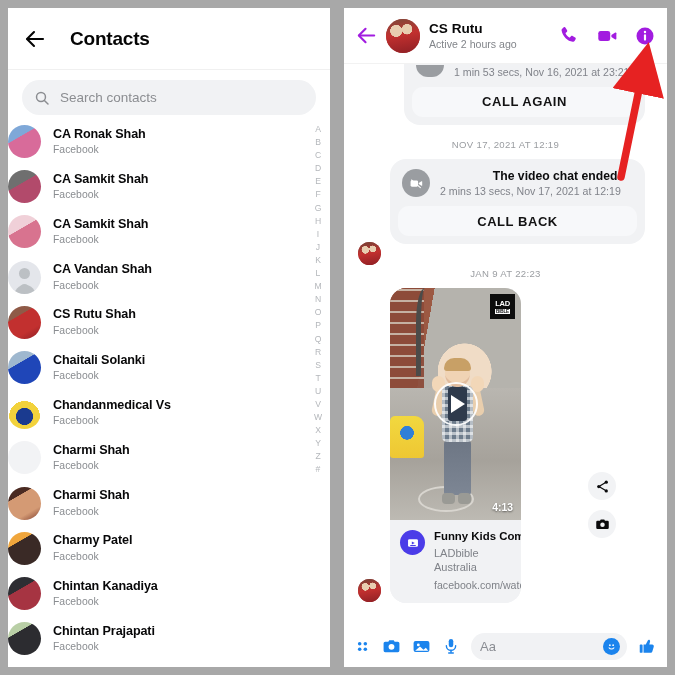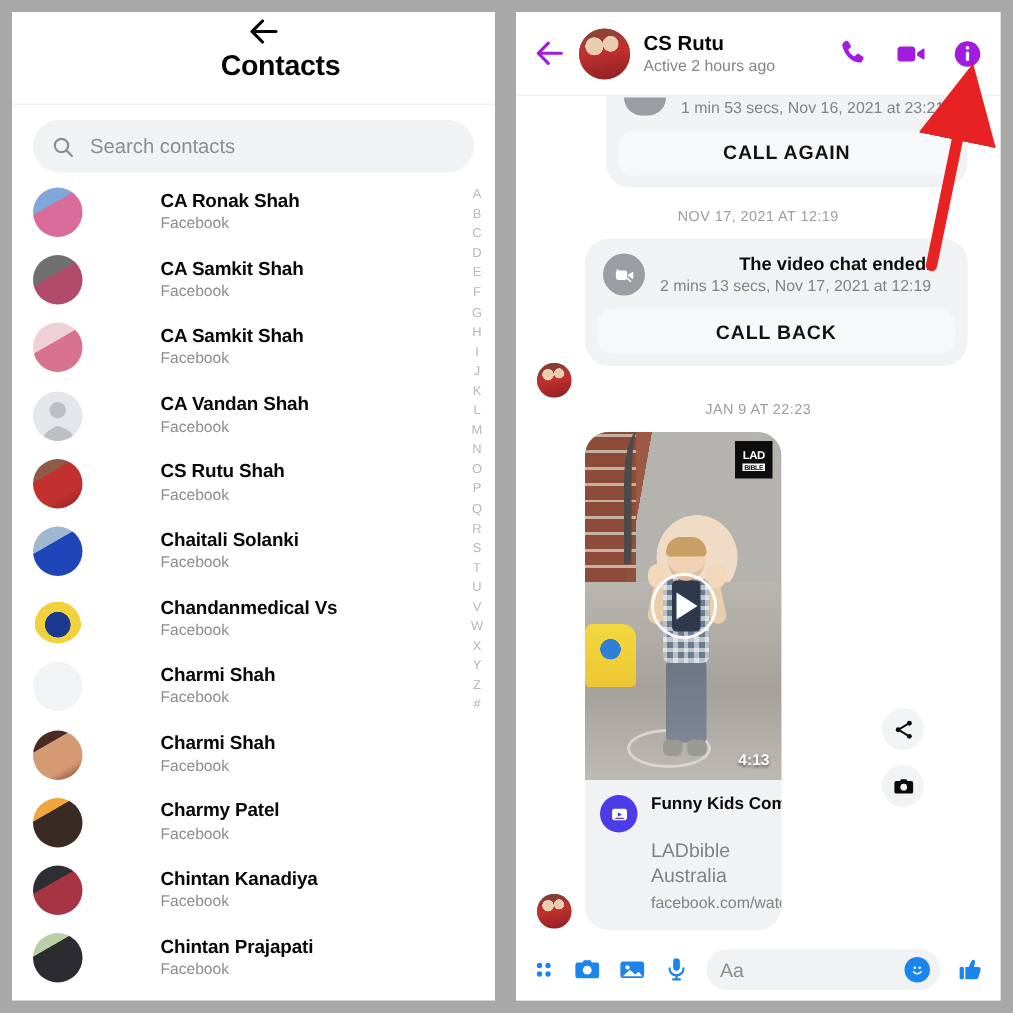--- a/index.html
+++ b/index.html
@@ -29,21 +29,20 @@
     overflow: hidden;
   }
 
   .contacts-header {
     height: 62px;
     display: flex;
     align-items: center;
     padding-left: 14px;
     border-bottom: 1px solid #f0f0f0;
     background: #fff;
-    flex-direction: column;
   }
   .back-arrow {
     width: 26px; height: 26px;
     display: flex; align-items: center; justify-content: center;
     color: #050505;
     flex: 0 0 auto;
     cursor: pointer;
   }
   .contacts-title {
     font-size: 19px;
@@ -78,23 +77,21 @@
   .contact-list {
     position: relative;
     height: 553px;
     overflow: hidden;
   }
 
   .contact-row {
     height: 45.2px;
     display: flex;
     align-items: center;
-    padding-left: 14px;
     cursor: pointer;
-    gap: 40px;
   }
   .avatar {
     width: 33px; height: 33px;
     border-radius: 50%;
     flex: 0 0 auto;
     overflow: hidden;
     position: relative;
     background: #dcdee2;
   }
   .avatar.blank { background: #f2f3f5; }
@@ -478,21 +475,21 @@
     display: flex; align-items: center; justify-content: center;
     margin-top: 1px;
   }
   .video-meta-txt { margin-left: 9px; line-height: 1.25; min-width: 0; }
   .vm-title {
     font-size: 11.4px;
     font-weight: bold;
     color: #0a0a0b;
     white-space: nowrap;
   }
-  .vm-sub { font-size: 13px; color: #7f8288; margin-top: 16px; }
+  .vm-sub { font-size: 11px; color: #7f8288; margin-top: 4px; }
   .vm-url { font-size: 10.6px; color: #7f8288; margin-top: 4px; }
 
   .side-actions {
     position: absolute;
     left: 244px;
     top: 408px;
     display: flex;
     flex-direction: column;
     gap: 10px;
   }

